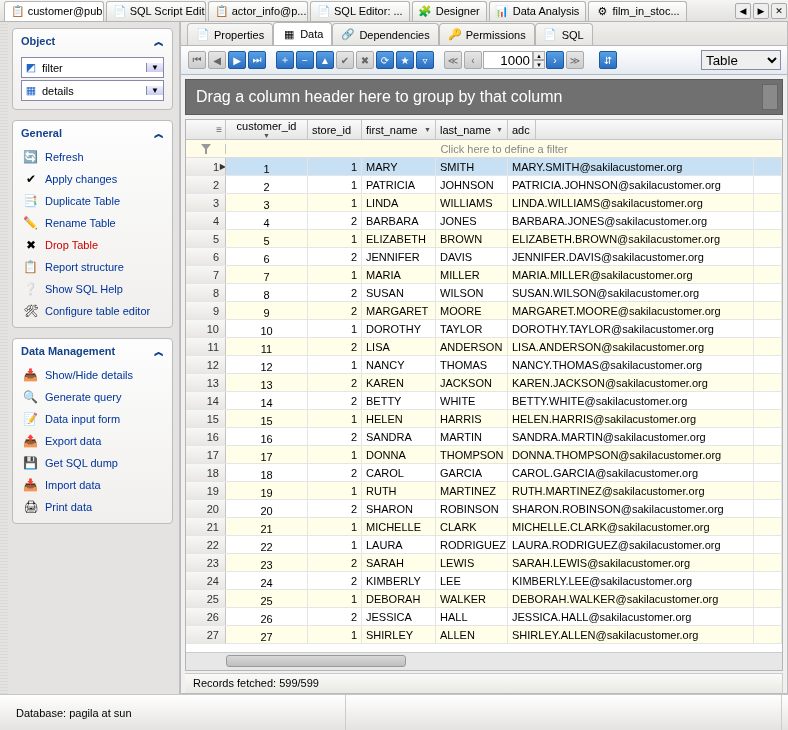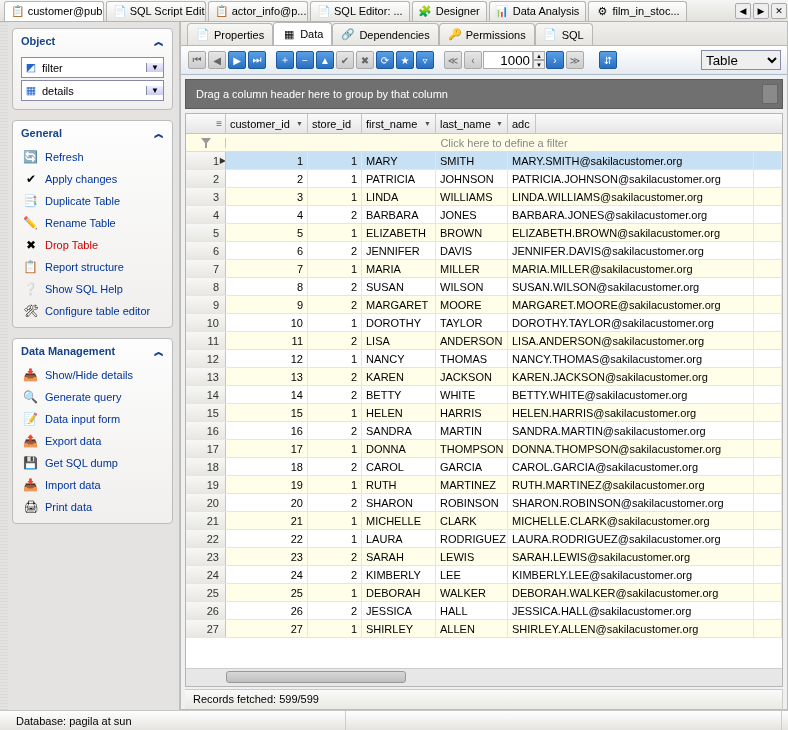--- a/index.html
+++ b/index.html
@@ -46,30 +46,30 @@
   .btn-group { display:flex; gap:0; }
   .tb-btn { width:18px; height:18px; display:flex; align-items:center; justify-content:center; font-size:10px; background:linear-gradient(#5aa0e6,#2a6fc0); color:#fff; border:1px solid #1b5aa0; border-radius:2px; margin:0 1px; cursor:pointer;}
   .tb-btn.gray { background:linear-gradient(#e6e6e6,#ccc); color:#666; border-color:#aaa;}
   .tb-input { width:50px; height:18px; border:1px solid #aaa; text-align:right; padding:0 2px;}
   .spinner-btns{display:flex;flex-direction:column;}
   .spinner-btns div{width:12px;height:9px;border:1px solid #aaa;background:#eee;font-size:6px;display:flex;align-items:center;justify-content:center;}
   .view-select { margin-left:auto; }
   .view-select select { height:20px; width:80px; border:1px solid #88a;}
 
   
-  .group-bar { background:#707070; color:#fff; padding:8px 10px; font-size:11px; border:1px solid #5a5a5a; margin:4px; position:relative;}
+  .group-bar { background:#707070; color:#fff; padding:8px 10px; font-size:16px; border:1px solid #5a5a5a; margin:4px; position:relative;}
   .group-bar::after{content:"";position:absolute;right:4px;top:4px;bottom:4px;width:14px;background:#8a8a8a;border:1px solid #666;}
 
   
   .grid-wrap { flex:1; display:flex; flex-direction:column; min-height:0; margin:0 4px; border:1px solid #b5b5b5; background:#fff;}
   .grid-head { display:flex; background:linear-gradient(#fafafa,#e6e6e6); border-bottom:1px solid #c5c5c5; height:20px;}
   .gh-cell { border-right:1px solid #c5c5c5; display:flex; align-items:center; justify-content:space-between; padding:0 4px; font-size:11px; position:relative; overflow:hidden;}
   .gh-cell .dd { font-size:7px; color:#555;}
   .gh-corner { width:40px; border-right:1px solid #c5c5c5; display:flex; align-items:center; justify-content:flex-end; padding-right:3px; color:#666; font-size:10px;}
-  .col-cid { width:82px; } .col-sid{width:54px;gap:45px;} .col-fn{width:74px;} .col-ln{width:72px;} .col-em{flex:1; min-width:220px;} .col-ad{width:28px;}
+  .col-cid { width:82px;flex-direction:column; } .col-sid{width:54px;gap:45px;} .col-fn{width:74px;} .col-ln{width:72px;} .col-em{flex:1; min-width:220px;} .col-ad{width:28px;}
 
   .filter-row { display:flex; height:18px; background:#fffde7; border-bottom:1px solid #ddd; align-items:center;}
   .filter-row .fc-corner{width:40px; border-right:1px solid #c5c5c5; display:flex;align-items:center;justify-content:center;color:#999;}
   .filter-row .fc-main{flex:1;text-align:center;color:#888;}
 
   .grid-body { flex:1; overflow:auto; position:relative; }
   .gr-row { display:flex; height:18px; border-bottom:1px solid #e5e5e5;}
   .gr-row:nth-child(odd) .cell:not(.rownum){background:#ffffe9;}
   .gr-row .rownum { width:40px; background:linear-gradient(#f7f7f5,#e8e7e3); border-right:1px solid #c5c5c5; display:flex; align-items:center; justify-content:flex-end; padding-right:6px; color:#333; font-size:11px; position:relative;}
   .gr-row.selected .rownum::after{content:"▶";position:absolute;right:-1px;font-size:8px;color:#333;}
@@ -78,21 +78,21 @@
   .cell.num { justify-content:flex-end; }
 
   .grid-hscroll { height:18px; background:#eee; border-top:1px solid #ccc; display:flex;}
   .grid-hscroll .track{flex:1;background:#e7e7e7;position:relative;}
   .grid-hscroll .thumb{position:absolute;left:40px;top:2px;height:12px;width:180px;background:linear-gradient(#d8d8d8,#bfbfbf);border:1px solid #999;border-radius:3px;}
 
   
   .status1 { display:flex; height:20px; background:linear-gradient(#fafaf8,#e9e8e4); border-top:1px solid #c9c9c9; margin:2px 4px 0; font-size:11px;flex-direction:column;}
   .status1 div{padding:3px 8px; border-right:1px solid #ccc;}
   .status1 .sp{flex:1;}
-  .status2 { height:20px; background:linear-gradient(#ffffff,#e4e3e0); border-top:1px solid #c5c5c5; display:flex; align-items:center; padding:0 6px;text-align:right;}
+  .status2 { height:36px; background:linear-gradient(#ffffff,#e4e3e0); border-top:1px solid #c5c5c5; display:flex; align-items:center; padding:0 6px;text-align:right;}
   .status2 .seg{border-right:1px solid #ccc; padding:0 10px; height:100%; display:flex;align-items:center;}
   .status2 .seg:first-child{border-left:none;}
   svg { display:block; }
 </style>
 </head>
 <body>
 
 <div class="app">
 
   <div class="top-tabs" id="top-tabs">

